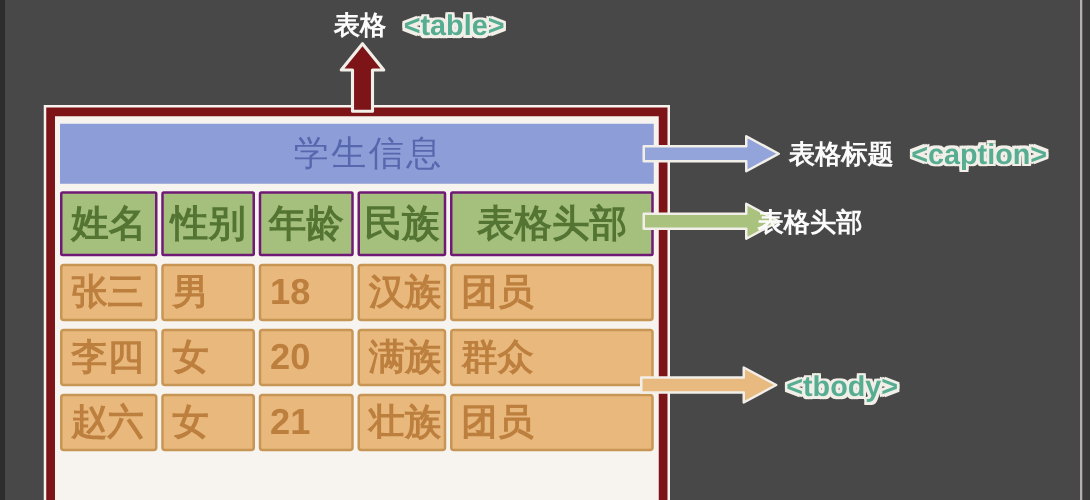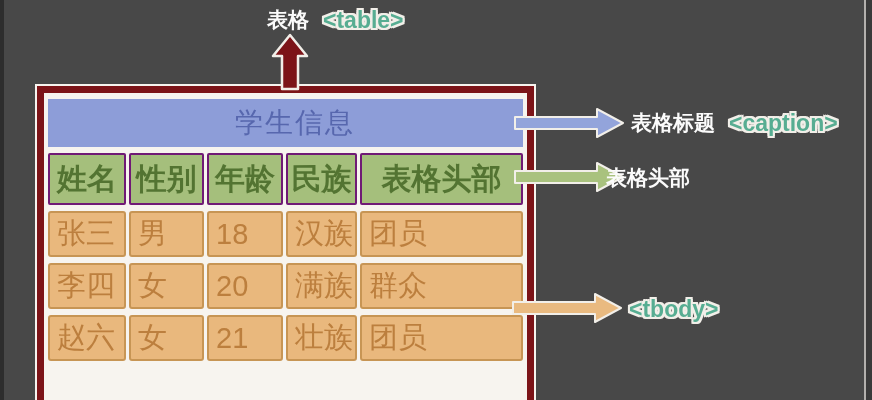--- a/index.html
+++ b/index.html
@@ -29,21 +29,21 @@
     text-align:center; height:48px; vertical-align:middle;padding-left:20px;
   }
   .head-row th{
     background:#a5bf7c; border:2px solid #701a75; border-radius:2px;
     color:#537432; font-size:30px; font-weight:bold;
     height:52px; text-align:center; vertical-align:middle; padding:0;
   }
   tbody.stu-body td{
     background:#e9b87d; border:2px solid #c79554; border-radius:3px;
     color:#bc7f3e; font-size:29px; height:46px;
-    text-align:left; vertical-align:middle; padding:0 0 0 7px;
+    text-align:left; vertical-align:middle; padding:0 0 0 7px;font-weight:bold;
   }
 
   
   .anno{position:absolute; display:flex; align-items:center; gap:14px; height:30px;}
   .anno .lbl{color:#fbfbfb; font-weight:bold; font-size:21px; white-space:nowrap;}
   .anno .tag{
     color:#57ad92; font-weight:bold; font-size:23px; white-space:nowrap;
     text-shadow:-2px -2px 0 #f2efe9, 2px -2px 0 #f2efe9, -2px 2px 0 #f2efe9,
                  2px 2px 0 #f2efe9, -2px 0 0 #f2efe9, 2px 0 0 #f2efe9,
                  0 -2px 0 #f2efe9, 0 2px 0 #f2efe9;

